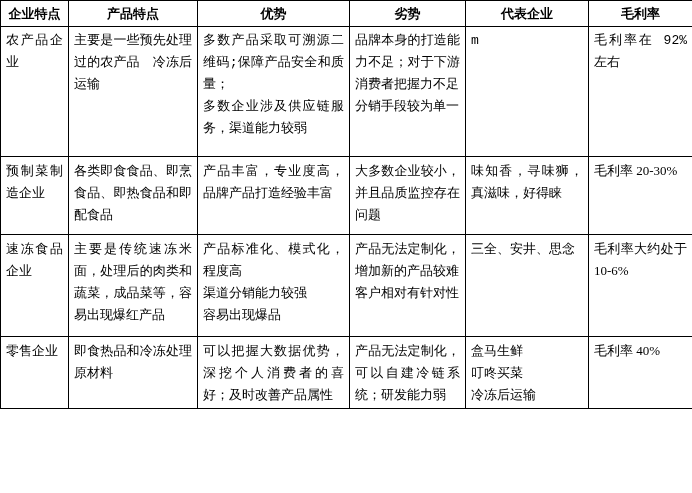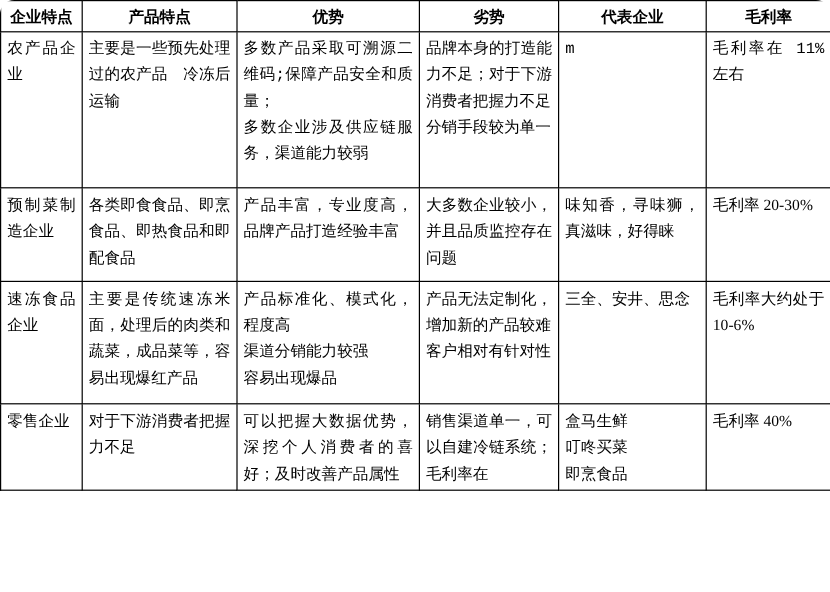--- a/index.html
+++ b/index.html
@@ -7,21 +7,20 @@
     padding: 0;
     background: #ffffff;
     font-family: "Liberation Serif", "DejaVu Serif", serif;
   }
   .doc-table-wrap {
     width: 692px;
     height: 493px;
     background: #ffffff;
     box-sizing: border-box;
     overflow: hidden;
-    border-radius: 12px;
   }
   table.doc-table {
     border-collapse: collapse;
     table-layout: fixed;
     width: 692px;
     color: #000000;
   }
   table.doc-table col.c0 { width: 68px; }
   table.doc-table col.c1 { width: 129px; }
   table.doc-table col.c2 { width: 152px; }
@@ -85,21 +84,21 @@
     </thead>
     <tbody>
       <tr class="row-1">
         <td>农产品企业</td>
         <td>主要是一些预先处理过的农产品　冷冻后运输</td>
         <td>多数产品采取可溯源二维码;保障产品安全和质量；
 多数企业涉及供应链服务，渠道能力较弱</td>
         <td>品牌本身的打造能力不足；对于下游消费者把握力不足
 分销手段较为单一</td>
         <td>m</td>
-        <td>毛利率在 11%左右</td>
+        <td>毛利率在 92%左右</td>
       </tr>
       <tr class="row-2">
         <td>预制菜制造企业</td>
         <td>各类即食食品、即烹食品、即热食品和即配食品</td>
         <td>产品丰富，专业度高，品牌产品打造经验丰富</td>
         <td>大多数企业较小，并且品质监控存在问题</td>
         <td>味知香，寻味狮，真滋味，好得睐</td>
         <td>毛利率 20-30%</td>
       </tr>
       <tr class="row-3">
@@ -108,23 +107,23 @@
         <td>产品标准化、模式化，程度高
 渠道分销能力较强
 容易出现爆品</td>
         <td>产品无法定制化，增加新的产品较难
 客户相对有针对性</td>
         <td>三全、安井、思念</td>
         <td>毛利率大约处于 10-6%</td>
       </tr>
       <tr class="row-5">
         <td>零售企业</td>
-        <td>对于下游消费者把握力不足</td>
+        <td>即食热品和冷冻处理原材料</td>
         <td>可以把握大数据优势，深挖个人消费者的喜好；及时改善产品属性</td>
-        <td>销售渠道单一，可以自建冷链系统；毛利率在</td>
+        <td>产品无法定制化，可以自建冷链系统；研发能力弱</td>
         <td>盒马生鲜
 叮咚买菜
-即烹食品</td>
+冷冻后运输</td>
         <td>毛利率 40%</td>
       </tr>
     </tbody>
   </table>
 </div>
 
 </body></html>

